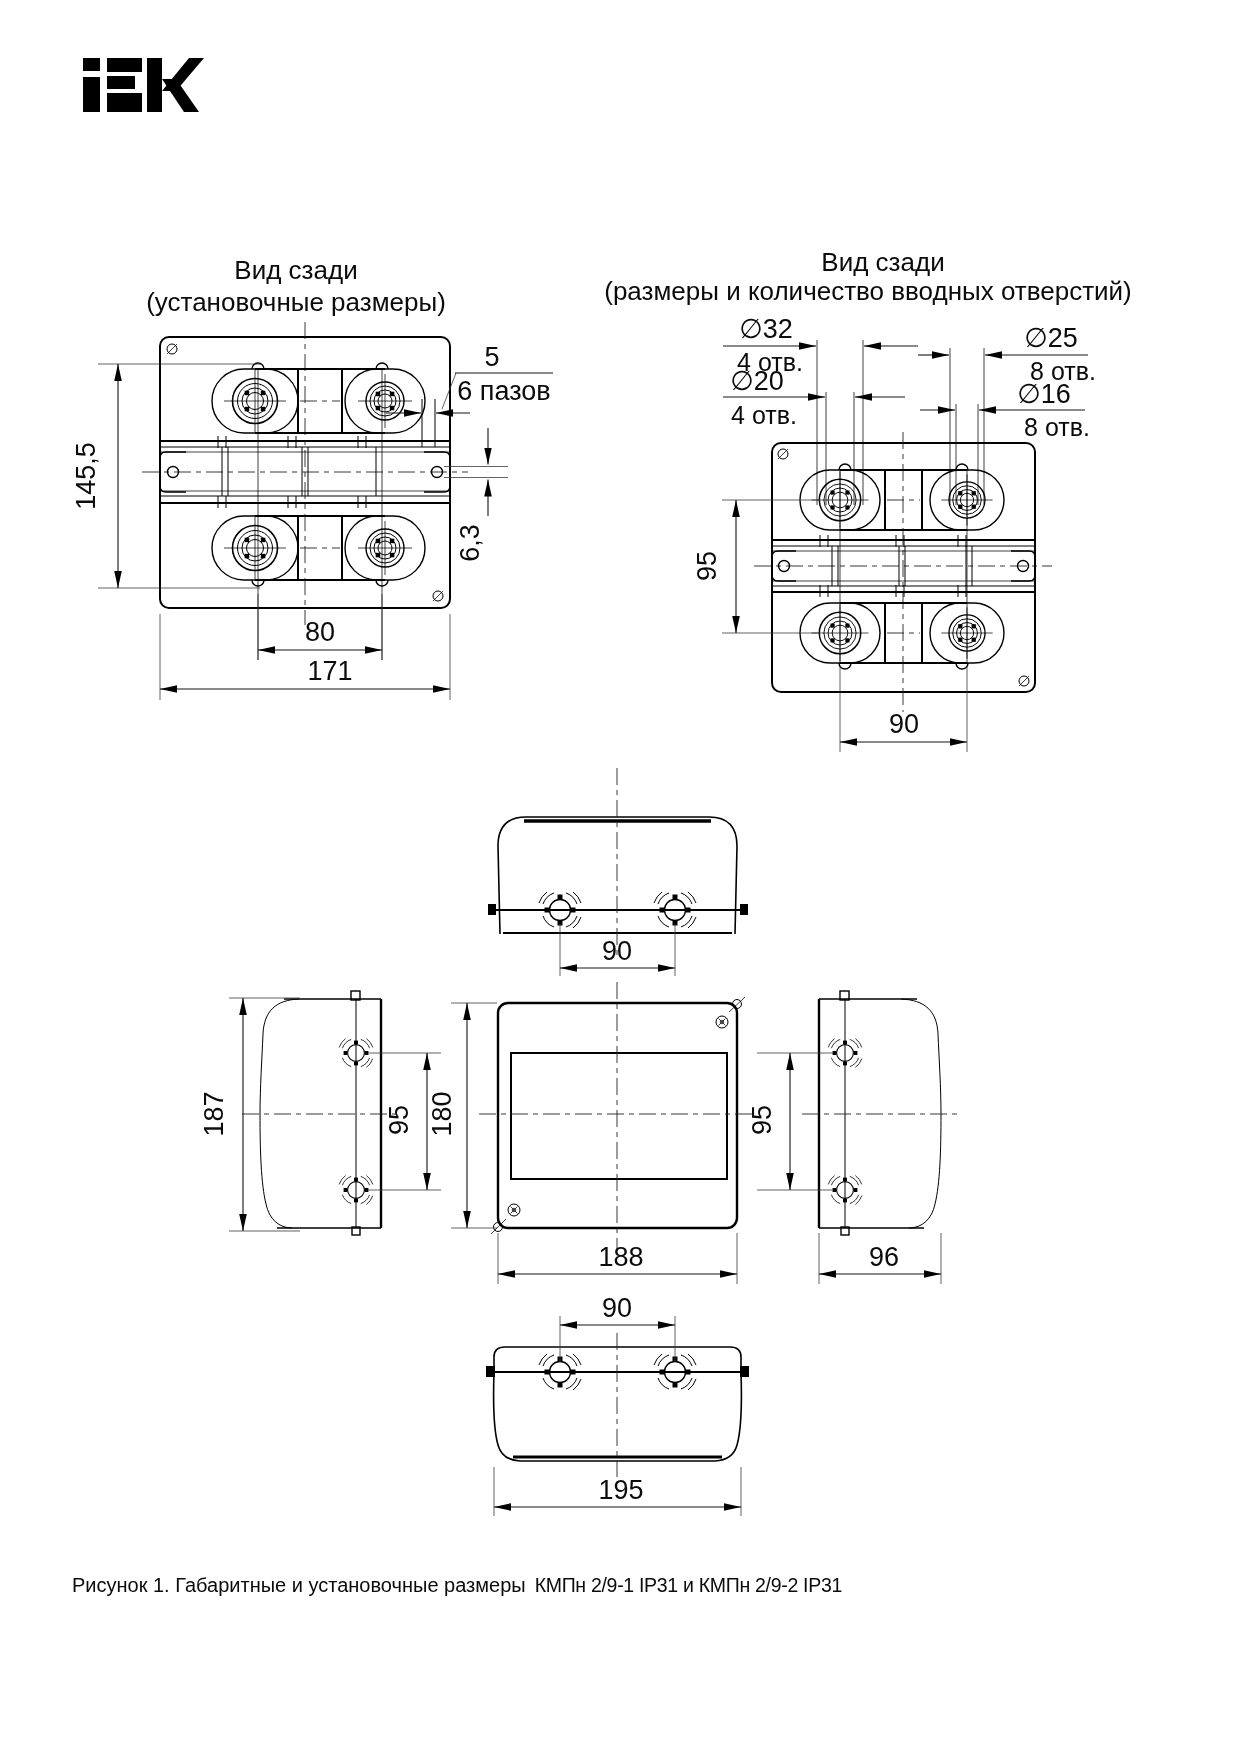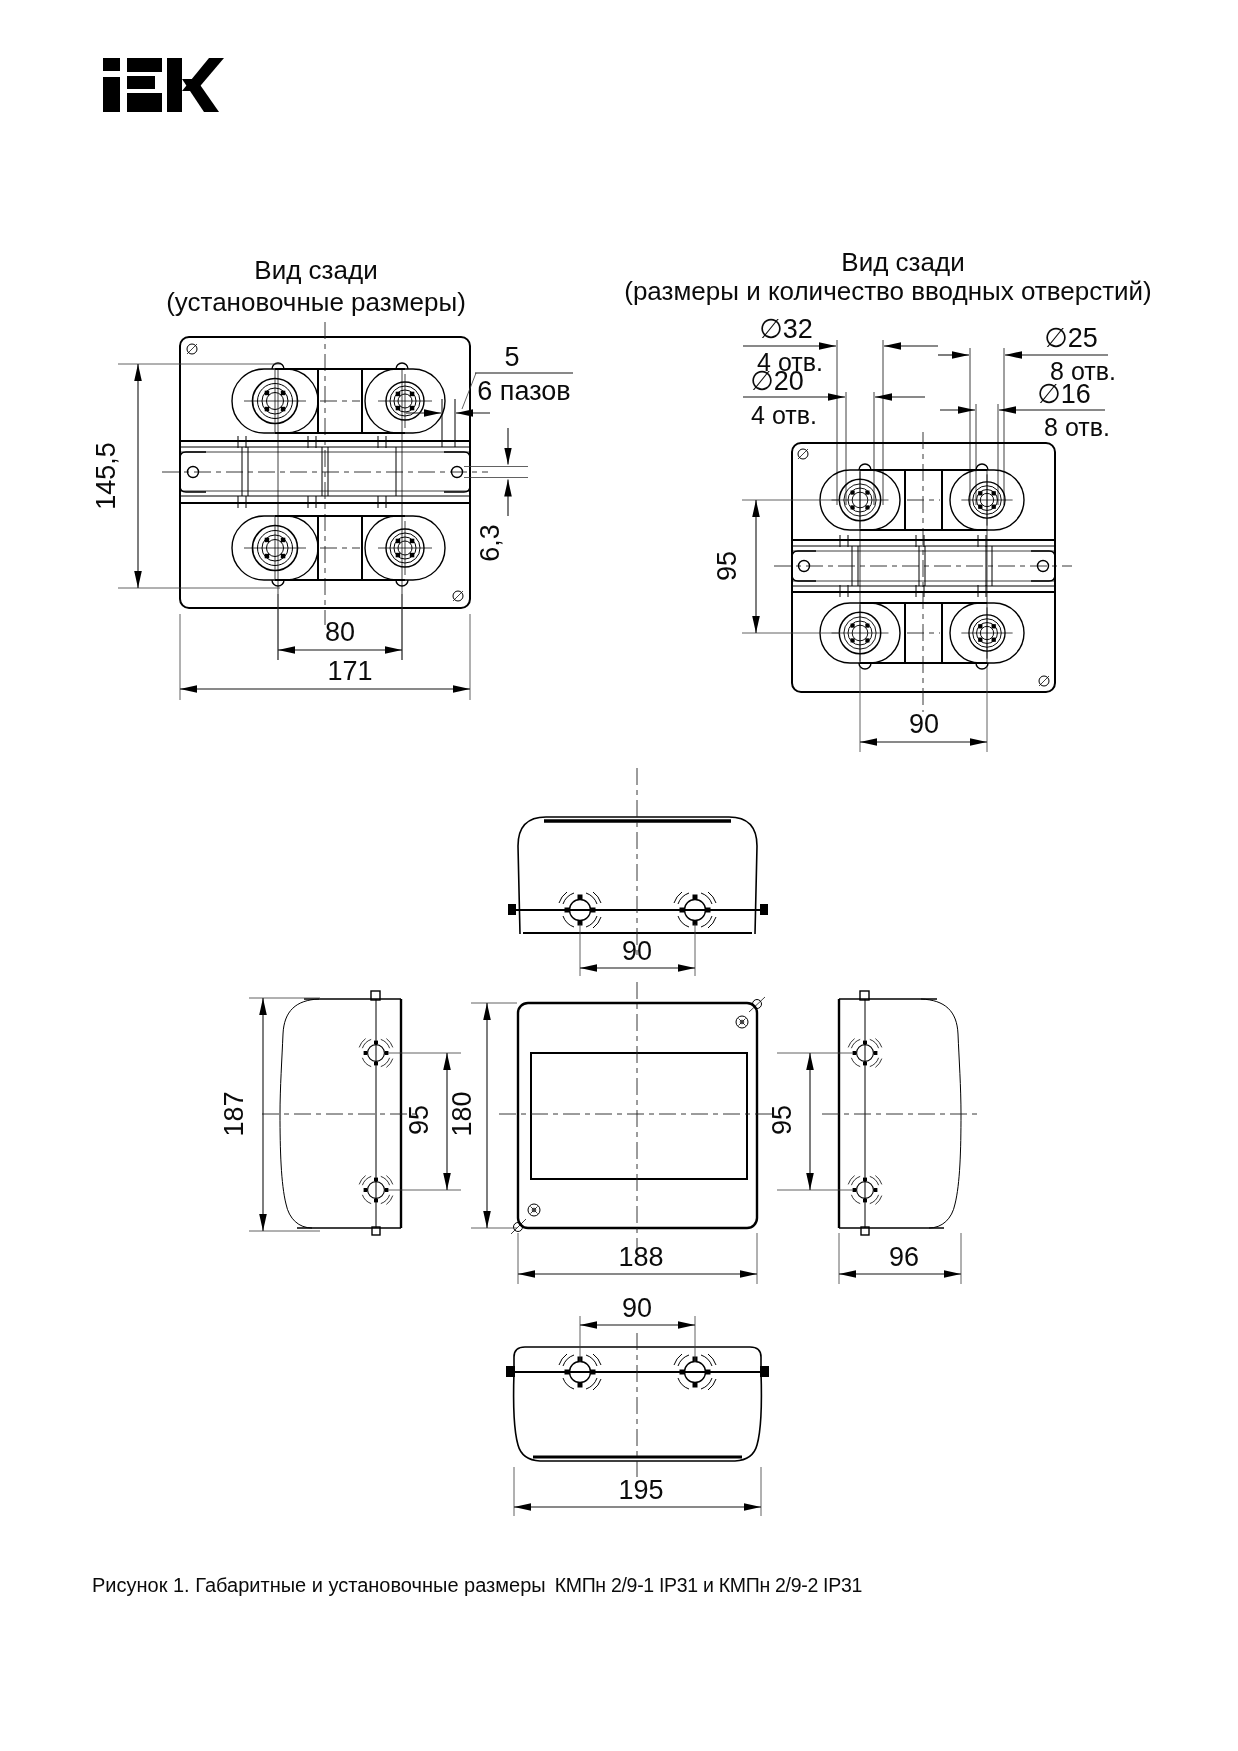--- a/index.html
+++ b/index.html
@@ -1,16 +1,16 @@
 <!DOCTYPE html>
 <html><head>
 <meta charset="utf-8">
 <style>
   html,body{margin:0;padding:0;background:#fff;}
-  .page{width:1158px;height:1751px;background:#ffffff;position:relative;overflow:hidden;padding-left:20px;}
+  .page{width:1158px;height:1751px;background:#ffffff;position:relative;overflow:hidden;}
   svg{display:block;}
   .t{font-family:"Liberation Sans","DejaVu Sans",sans-serif;fill:#0b0b0b;}
   .title{font-size:26px;}
   .dim{font-size:27px;}
   .lbl{font-size:27px;}
   .qty{font-size:25px;}
   .cap{font-size:20px;}
   .capm{font-size:19.5px;letter-spacing:-0.3px;}
   .s24{stroke:#000;stroke-width:2.4;fill:none;}
   .s2{stroke:#000;stroke-width:2;fill:none;}

